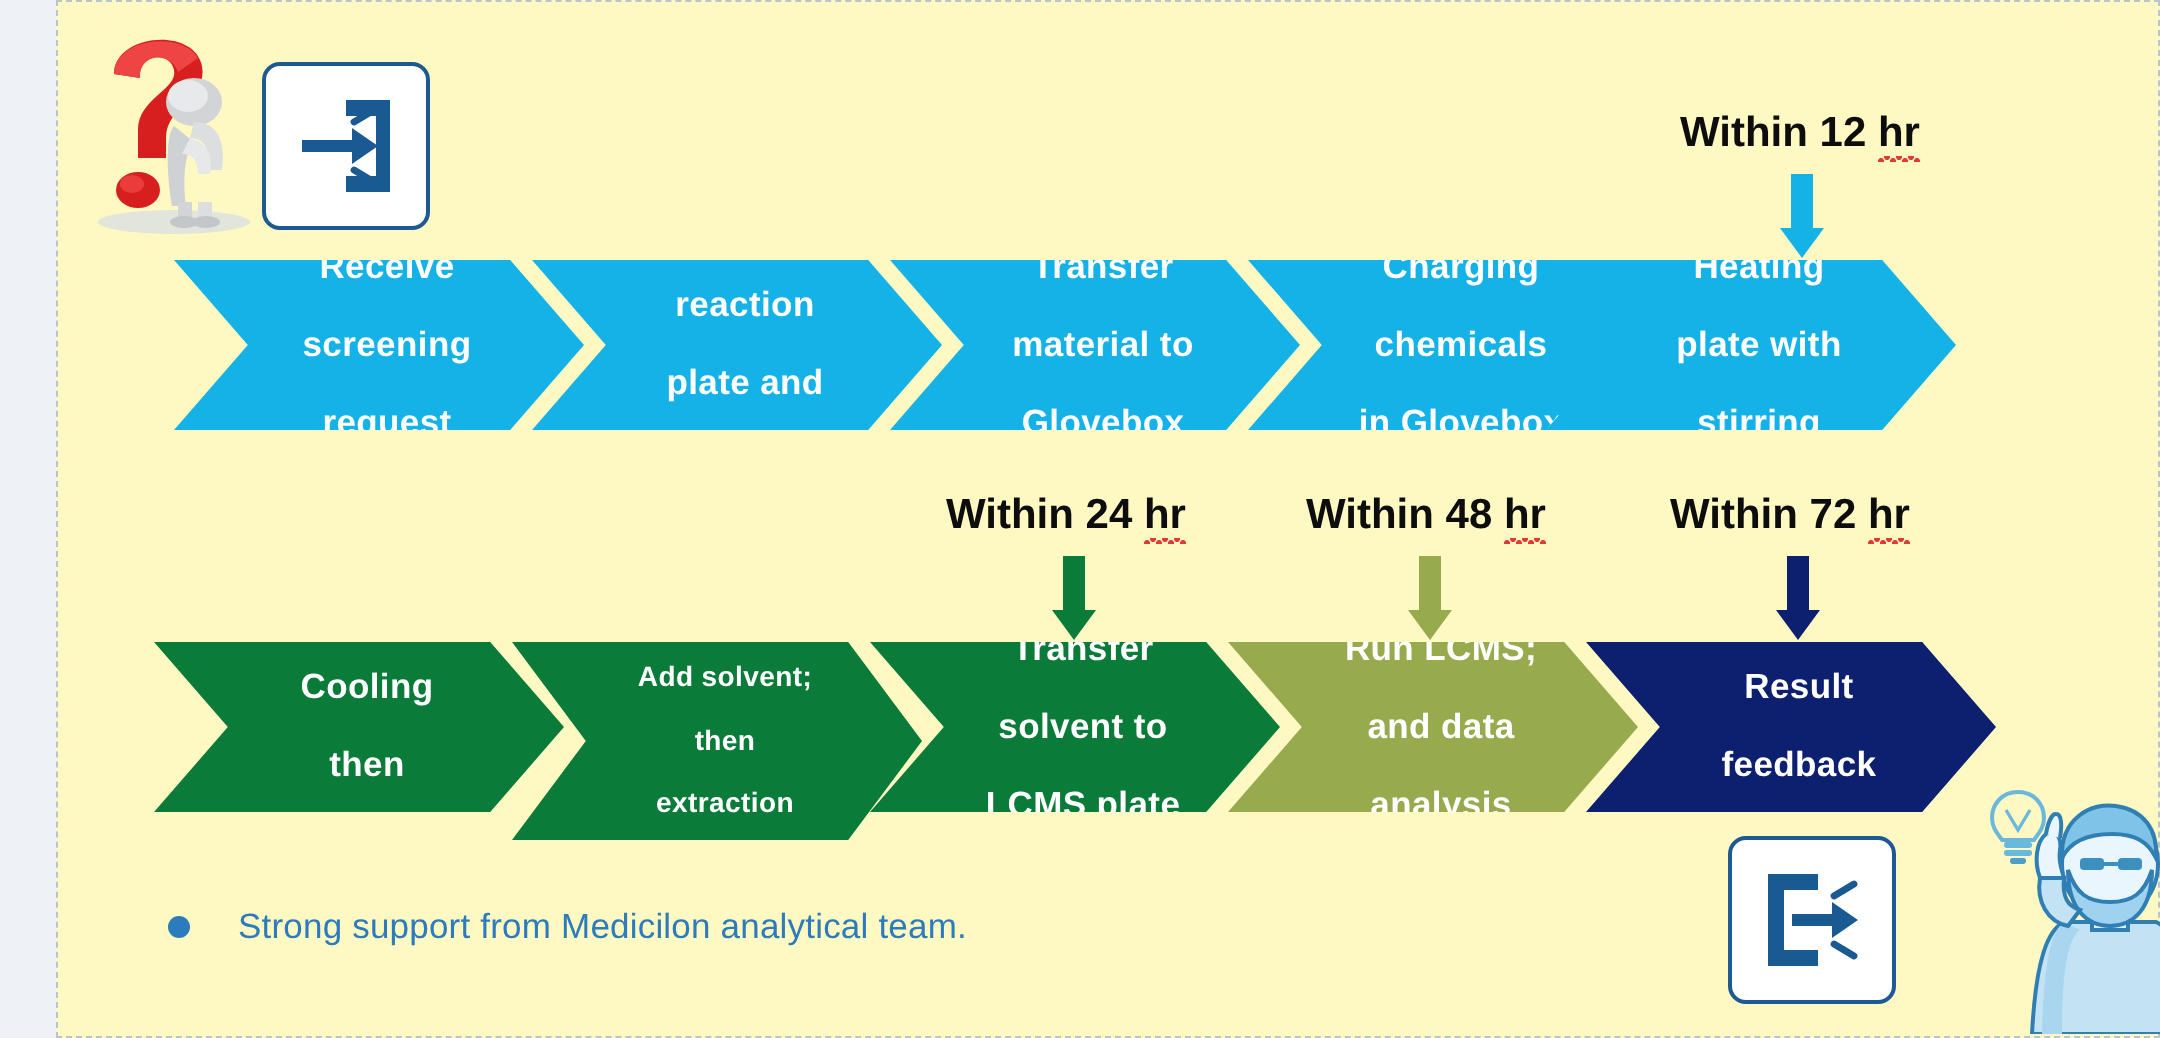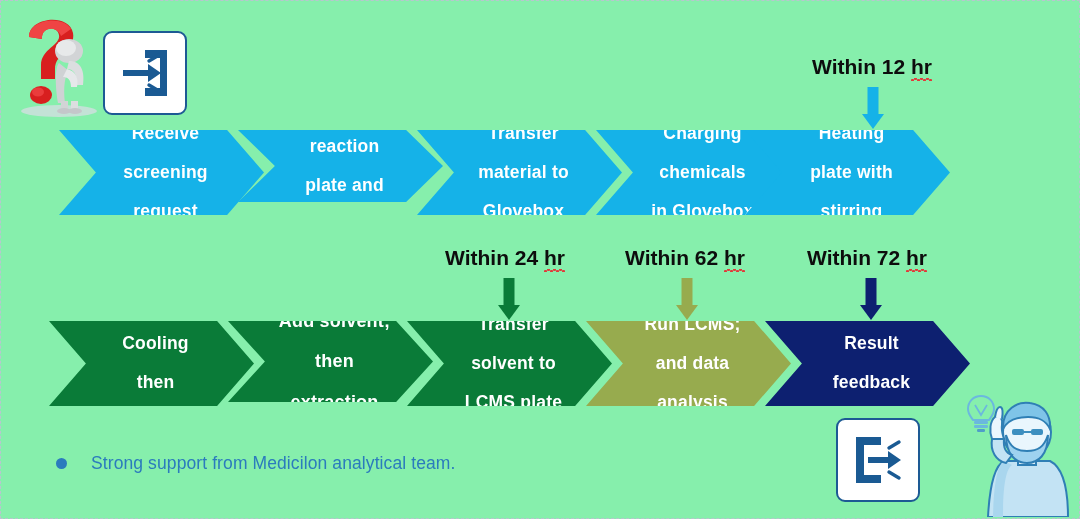--- a/index.html
+++ b/index.html
@@ -5,23 +5,24 @@
   html,body{margin:0;padding:0;}
   body{
     width:1080px;height:519px;
     background:#eef2f7;
     font-family:"Liberation Sans","DejaVu Sans",sans-serif;
     overflow:hidden;
     position:relative;
   }
   #slide{
     position:absolute;inset:0;
-    background:#86efac;
+    background:#fef9c3;
     border:1px dashed #b9c4cf;
     box-sizing:border-box;
+    margin-left:28px;
   }
 
   
   .chev{
     position:absolute;
     display:flex;align-items:center;justify-content:center;
     text-align:center;
     color:#ffffff;
     font-weight:bold;
     line-height:1.12;
@@ -127,21 +128,21 @@
   </div>
 
   <div class="chev arrow" style="left:58px;top:129px;width:205px;height:85px;background:#15b2e8;font-size:17.5px;">
     <span>
       <span>Receive</span><br>
       <span>screening</span><br>
       <span>request</span>
     </span>
   </div>
 
-  <div class="chev arrow" style="left:237px;top:129px;width:205px;height:72px;background:#15b2e8;font-size:17.5px;">
+  <div class="chev arrow" style="left:237px;top:129px;width:205px;height:85px;background:#15b2e8;font-size:17.5px;">
     <span>
       <span>Prepare</span><br>
       <span>reaction</span><br>
       <span>plate and</span><br>
       <span>vials</span>
     </span>
   </div>
 
   <div class="chev arrow" style="left:416px;top:129px;width:205px;height:85px;background:#15b2e8;font-size:17.5px;">
     <span>
@@ -169,21 +170,21 @@
 
   <div class="timing" style="left:444px;top:245px;font-size:21px;text-align:center;">
     <span>Within 24 </span><span class="sp">hr</span>
   </div>
   <div class="darrow" style="left:496px;top:277px;width:24px;height:42px;">
     <div class="shaft" style="width:11px;height:28px;background:#0a7b38;"></div>
     <div class="head" style="border-top:15px solid #0a7b38;"></div>
   </div>
 
   <div class="timing" style="left:624px;top:245px;font-size:21px;">
-    <span>Within 62 </span><span class="sp">hr</span>
+    <span>Within 48 </span><span class="sp">hr</span>
   </div>
   <div class="darrow" style="left:674px;top:277px;width:24px;height:42px;">
     <div class="shaft" style="width:11px;height:28px;background:#97ab4e;"></div>
     <div class="head" style="border-top:15px solid #97ab4e;"></div>
   </div>
 
   <div class="timing" style="left:806px;top:245px;font-size:21px;">
     <span>Within 72 </span><span class="sp">hr</span>
   </div>
   <div class="darrow" style="left:858px;top:277px;width:24px;height:42px;">
@@ -191,21 +192,21 @@
     <div class="head" style="border-top:15px solid #0d2070;"></div>
   </div>
 
   <div class="chev arrow-start" style="left:48px;top:320px;width:205px;height:85px;background:#0a7b38;font-size:17.5px;">
     <span>
       <span>Cooling</span><br>
       <span>then</span>
     </span>
   </div>
 
-  <div class="chev arrow" style="left:227px;top:320px;width:205px;height:81px;background:#0a7b38;font-size:18px;">
+  <div class="chev arrow" style="left:227px;top:320px;width:205px;height:99px;background:#0a7b38;font-size:14px;">
     <span>
       <span>Add solvent;</span><br>
       <span>then</span><br>
       <span>extraction</span>
     </span>
   </div>
 
   <div class="chev arrow" style="left:406px;top:320px;width:205px;height:85px;background:#0a7b38;font-size:17.5px;">
     <span>
       <span>Transfer</span><br>

